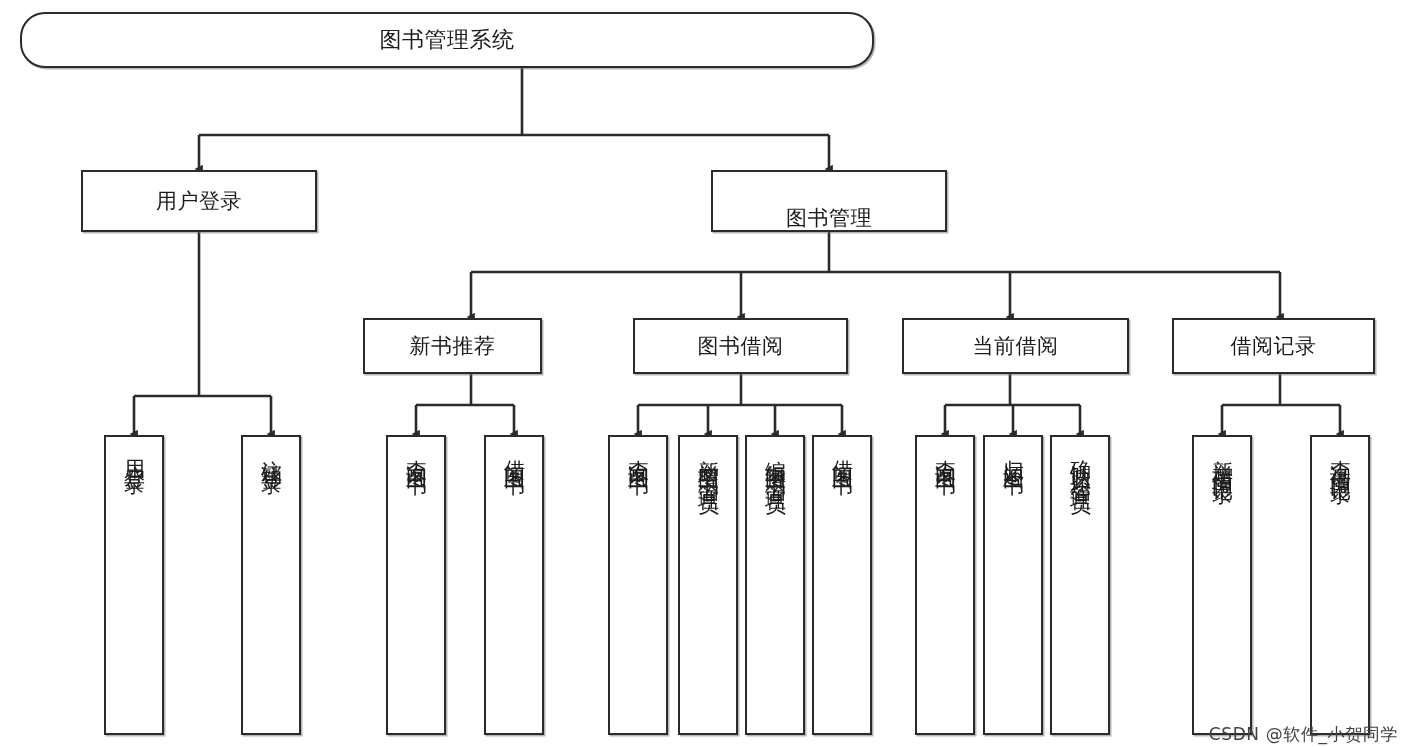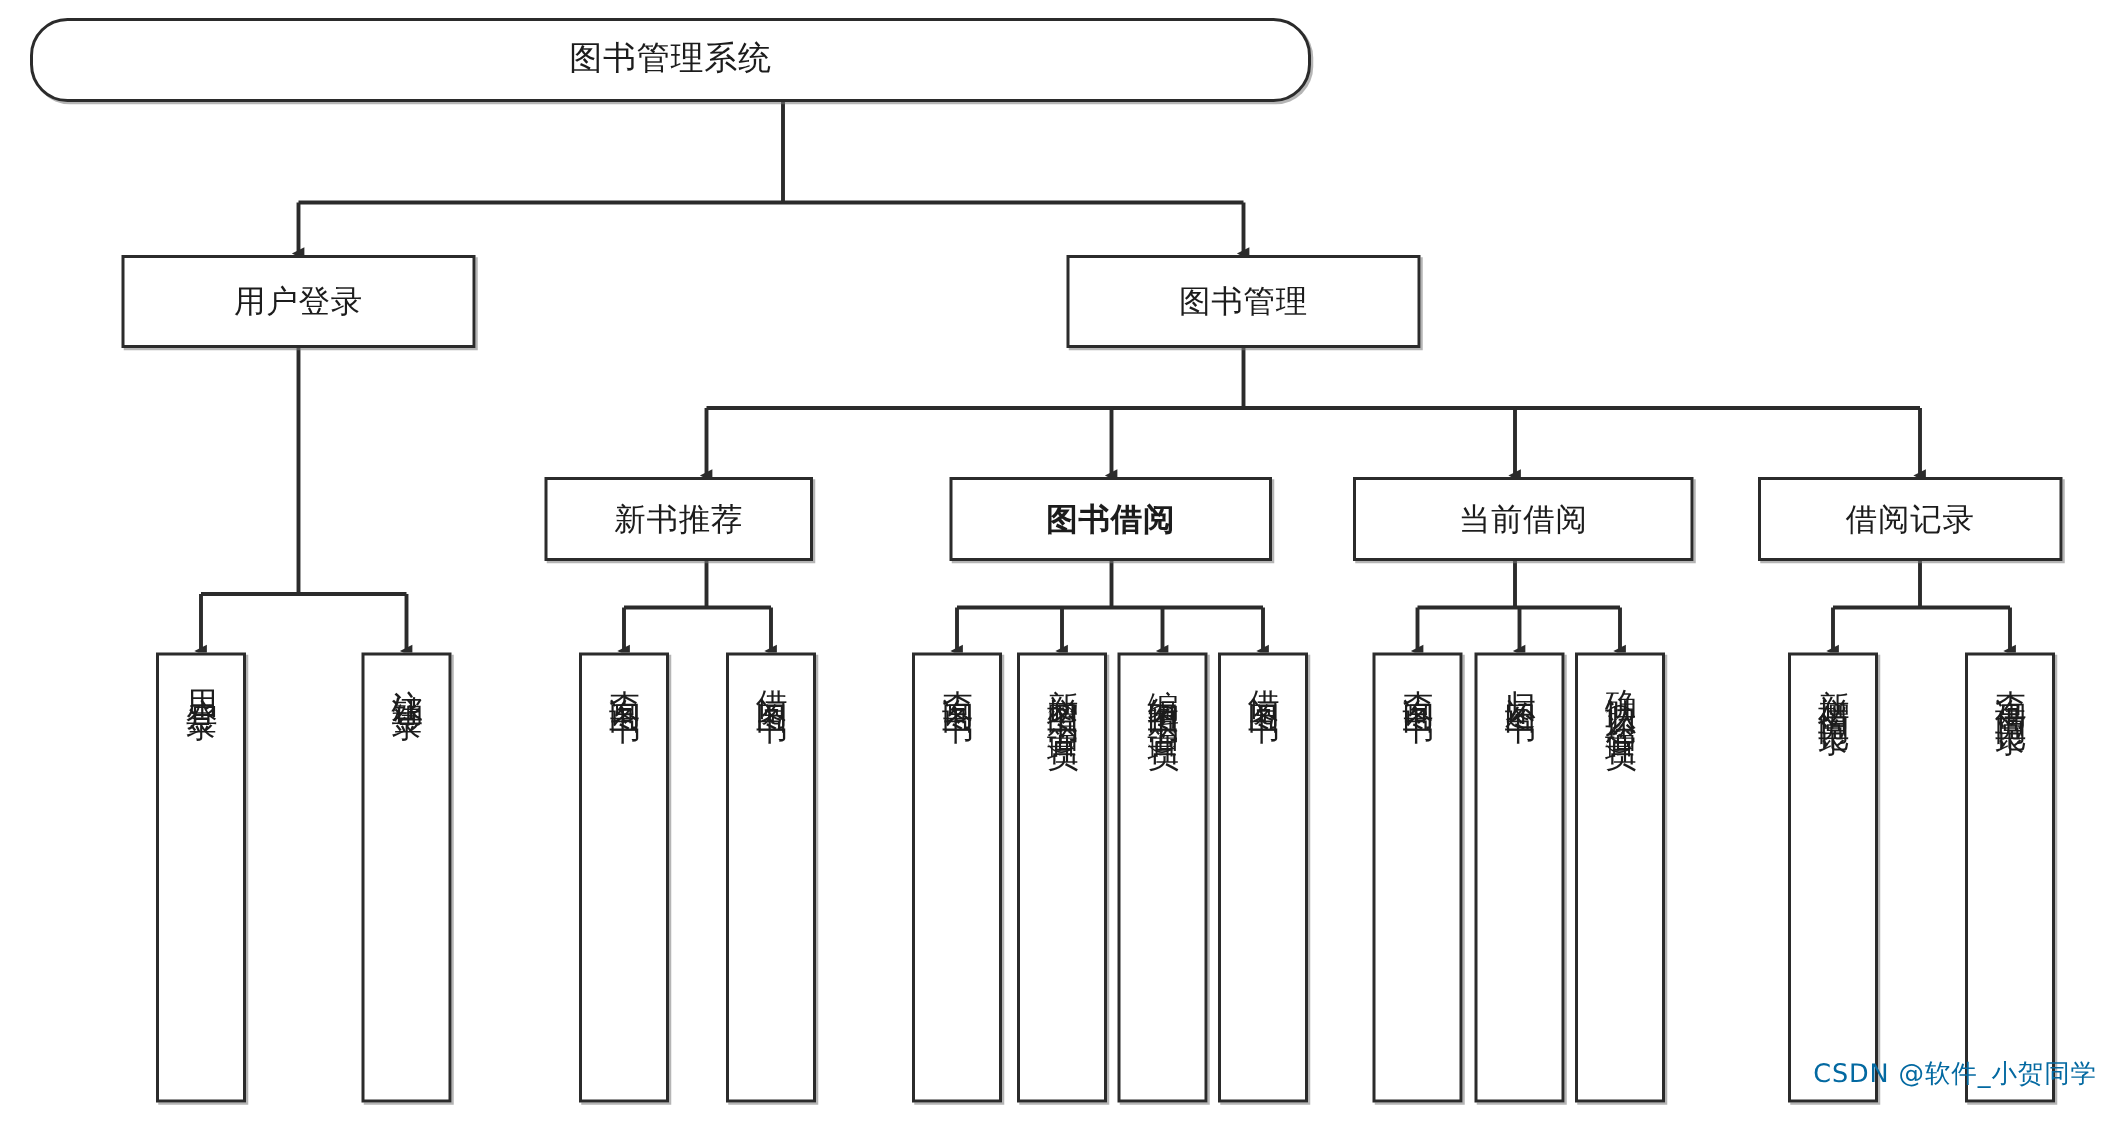--- a/index.html
+++ b/index.html
@@ -60,23 +60,23 @@
     writing-mode: vertical-rl;
     text-orientation: upright;
     font-size: 21px;
     letter-spacing: 5px;
     line-height: 1;
     white-space: pre;
   }
   #watermark {
     position: absolute;
     right: 7px;
-    bottom: 20px;
+    bottom: 1px;
     font-size: 17px;
-    color: #0369a1;
+    color: #404040;
     letter-spacing: 0.6px;
     white-space: nowrap;
     user-select: none;
   }
 </style>
 </head>
 <body>
 
 <div id="diagram-root">
   <svg id="diagram-svg" viewBox="0 0 1405 747" xmlns="http://www.w3.org/2000/svg">
@@ -121,27 +121,27 @@
         <line x1="1340" y1="405" x2="1340" y2="434" stroke="#2b2b2b" stroke-width="2.6" marker-end="url(#arrowhead)"></line>
       </g>
   </svg>
   <div id="nodes-layer">
       <div class="node-box node-h node-root" style="left: 20px; top: 12px; width: 854px; height: 56px; border-radius: 25px;">
         <span class="node-label">图书管理系统</span>
       </div>
       <div class="node-box node-h" style="left: 81px; top: 170px; width: 236px; height: 62px;">
         <span class="node-label">用户登录</span>
       </div>
-      <div class="node-box node-h" style="left: 711px; top: 170px; width: 236px; height: 62px;">
+      <div class="node-box node-h" style="left: 711px; top: 170px; width: 236px; height: 62px; align-items: flex-end;">
         <span class="node-label">图书管理</span>
       </div>
       <div class="node-box node-h" style="left: 363px; top: 318px; width: 179px; height: 56px;">
         <span class="node-label">新书推荐</span>
       </div>
-      <div class="node-box node-h" style="left: 633px; top: 318px; width: 215px; height: 56px; font-weight: bold;">
+      <div class="node-box node-h" style="left: 633px; top: 318px; width: 215px; height: 56px;">
         <span class="node-label">图书借阅</span>
       </div>
       <div class="node-box node-h" style="left: 902px; top: 318px; width: 227px; height: 56px;">
         <span class="node-label">当前借阅</span>
       </div>
       <div class="node-box node-h" style="left: 1172px; top: 318px; width: 203px; height: 56px;">
         <span class="node-label">借阅记录</span>
       </div>
       <div class="node-box node-v" style="left: 104px; top: 435px; width: 60px; height: 300px;">
         <span class="node-label">用户登录</span>

